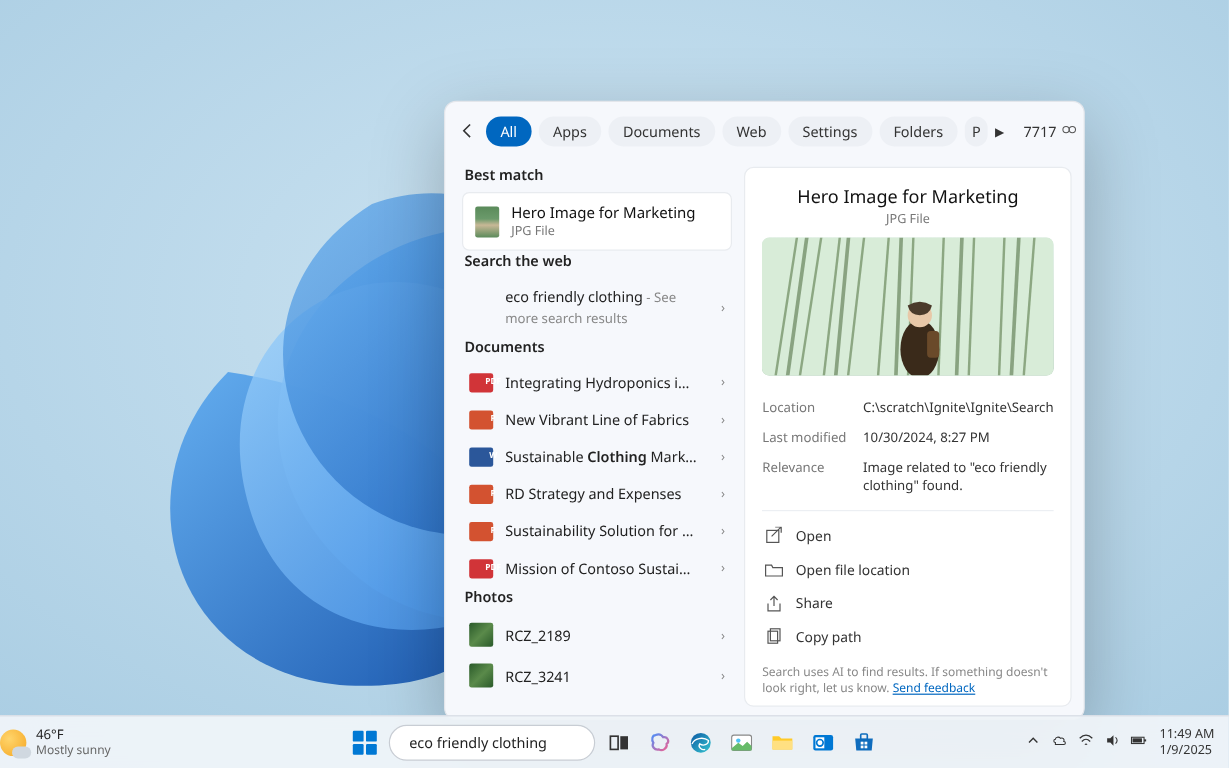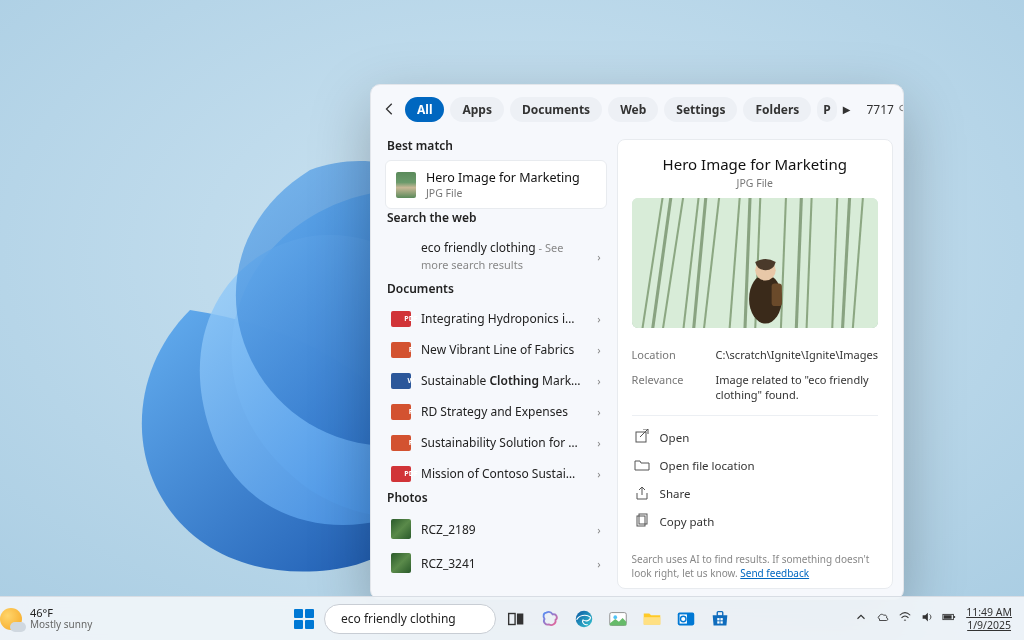--- a/index.html
+++ b/index.html
@@ -21,21 +21,21 @@
 .panel-header {
   display: flex; align-items: center; padding: 10px 14px 10px 12px; gap: 8px;
 }
 .back-btn {
   width: 28px; height: 28px; display: flex; align-items: center; justify-content: center;
   border-radius: 14px; color: #333;
 }
 .tabs { display: flex; gap: 6px; align-items: center; }
 .tab {
   padding: 4px 12px; border-radius: 14px; font-size: 12px; color: #333;
-  background: #edf0f5; white-space: nowrap; font-weight: bold;
+  background: #edf0f5; white-space: nowrap;
 }
 .tab.active { background: #0067c0; color: #fff; }
 .tab.short { padding: 4px 6px; }
 .hdr-spacer { flex: 1; }
 .hdr-right { display: flex; align-items: center; gap: 10px; font-size: 12px; color: #333; }
 .points { display: flex; align-items: flex-start; gap: 4px; }
 .play-glyph { font-size: 10px; color: #333; }
 .panel-body { display: flex; flex: 1; min-height: 0; }
 .col-left { width: 248px; padding: 4px 8px 8px 14px; overflow-y: auto; }
 .col-right {
@@ -132,21 +132,21 @@
   width: 28px; height: 28px; display: flex; align-items: center; justify-content: center;
   border-radius: 4px;
 }
 .tb-icon svg { width: 22px; height: 22px; }
 .tb-right {
   margin-left: auto; display: flex; align-items: center; gap: 10px; padding-right: 12px;
   font-size: 10.5px; color: #333;
 }
 .tray { display: flex; align-items: center; gap: 8px; }
 .tray svg { width: 14px; height: 14px; }
-.clock { display: flex; flex-direction: column; align-items: center; line-height: 1.2; text-decoration: underline; }
+.clock { display: flex; flex-direction: column; align-items: flex-start; line-height: 1.2; }
 strong.hl { font-weight: 600; }
 </style>
 </head>
 <body>
 
 <div class="wallpaper">
   <svg viewBox="0 0 1024 640" preserveAspectRatio="xMidYMid slice">
     <defs>
       <radialGradient id="bg" cx="50%" cy="40%" r="80%">
         <stop offset="0%" stop-color="#cde4f2"></stop>
@@ -322,21 +322,25 @@
           <ellipse cx="130" cy="100" rx="16" ry="24" fill="#3a2a1a"></ellipse>
           <circle cx="130" cy="72" r="10" fill="#e8c8a8"></circle>
           <path d="M120 64 Q130 58 140 64 Q138 72 130 72 Q122 72 120 64" fill="#4a3a2a"></path>
           <rect x="136" y="85" width="10" height="22" rx="3" fill="#6a4a2a"></rect>
         </svg>
       </div>
 
       <div class="meta">
         <div class="meta-row">
           <div class="meta-k">Location</div>
-          <div class="meta-v">C:\scratch\Ignite\Ignite\Images</div>
+          <div class="meta-v">C:\scratch\Ignite\Ignite\Search</div>
+        </div>
+        <div class="meta-row">
+          <div class="meta-k">Last modified</div>
+          <div class="meta-v">10/30/2024, 8:27 PM</div>
         </div>
         <div class="meta-row">
           <div class="meta-k">Relevance</div>
           <div class="meta-v">Image related to "eco friendly clothing" found.</div>
         </div>
       </div>
 
       <div class="divider"></div>
 
       <div class="actions">

